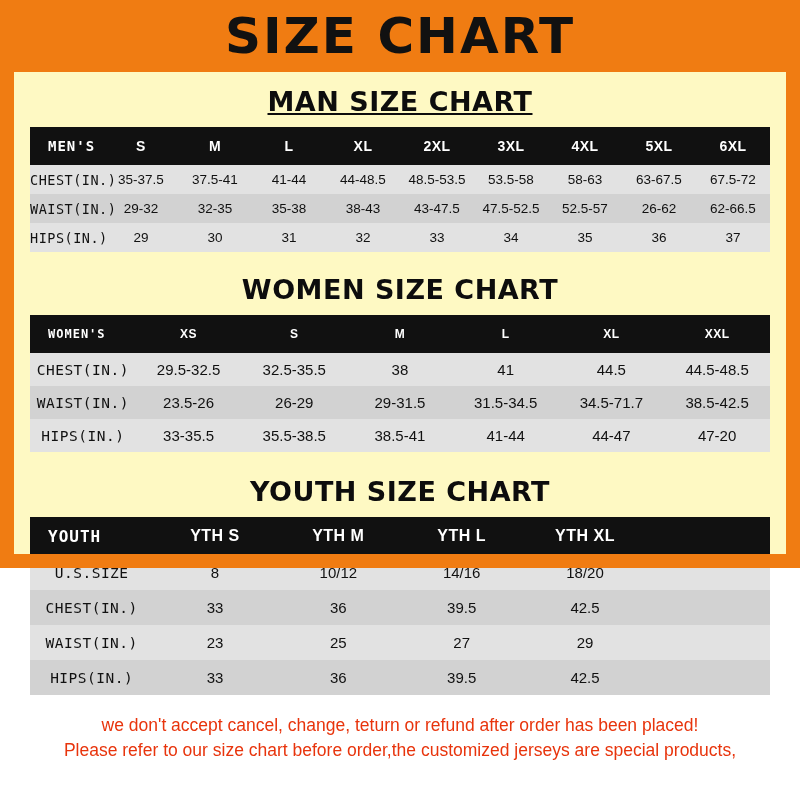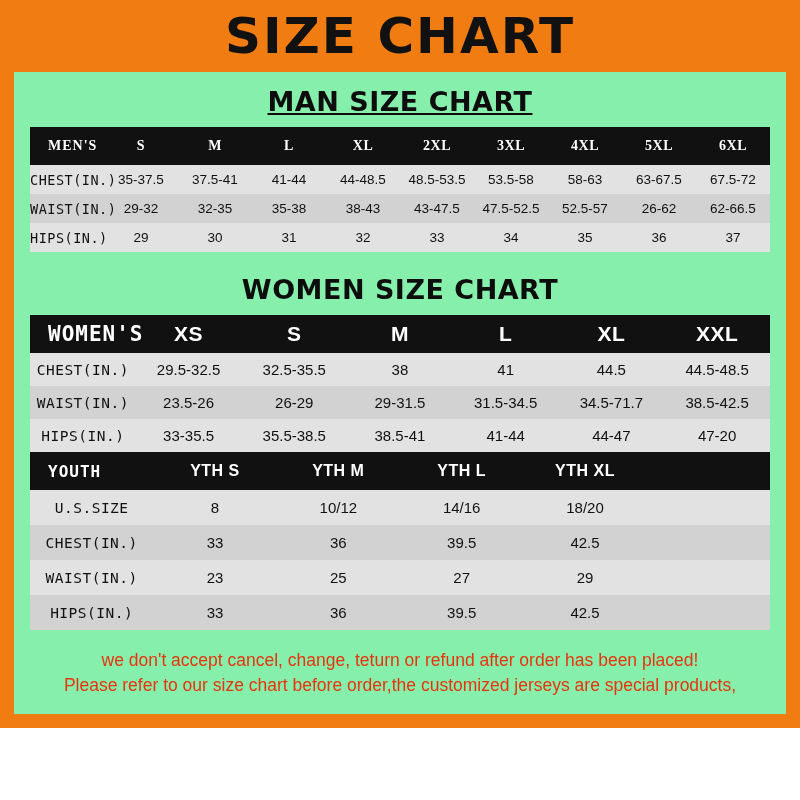--- a/index.html
+++ b/index.html
@@ -9,22 +9,22 @@
   body {
     width: 800px;
     height: 800px;
     background: #ffffff;
     font-family: "Liberation Sans", sans-serif;
     overflow: hidden;
   }
   .page {
     position: relative;
     width: 800px;
-    height: 728px;
-    background: #86efac;
+    height: 568px;
+    background: #fef9c3;
     box-sizing: border-box;
     border-left: 14px solid #f07c12;
     border-right: 14px solid #f07c12;
   }
   .banner {
     height: 72px;
     background: #f07c12;
     display: flex;
     align-items: center;
     justify-content: center;
@@ -92,22 +92,22 @@
   table.size-table tbody td.rowlabel {
     font-family: "DejaVu Sans Mono", monospace;
     font-size: 13.5px;
     letter-spacing: 0.5px;
     text-align: center;
   }
   table.size-table tbody tr.odd  { background: #e2e2e2; }
   table.size-table tbody tr.even { background: #d2d2d2; }
 
   
-  #men-table thead th { font-size: 14px; font-family: Liberation Serif, serif; }
-  #women-table thead th { font-size: 21px; margin-top: 8px; }
+  #men-table thead th { font-size: 14px; }
+  #women-table thead th { font-size: 12px; margin-top: 8px; }
   #women-table tbody td { height: 33px; font-size: 15px; }
   #women-table tbody td.rowlabel { font-size: 14.5px; }
   #youth-table thead th { font-size: 16px; }
   #youth-table tbody td { height: 35px; font-size: 15px; }
   #youth-table tbody td.rowlabel { font-size: 14.5px; }
 
   .footer-note {
     margin-top: 18px;
     text-align: center;
     color: #e8340c;
@@ -229,20 +229,21 @@
           <td>33-35.5</td>
           <td>35.5-38.5</td>
           <td>38.5-41</td>
           <td>41-44</td>
           <td>44-47</td>
           <td>47-20</td>
         </tr>
       </tbody>
     </table>
 
+    <div class="section-title t-youth">YOUTH SIZE CHART</div>
     <table class="size-table" id="youth-table">
       <thead>
         <tr>
           <th class="rowlabel">YOUTH</th>
           <th>YTH S</th>
           <th>YTH M</th>
           <th>YTH L</th>
           <th>YTH XL</th>
           <th></th>
         </tr>

